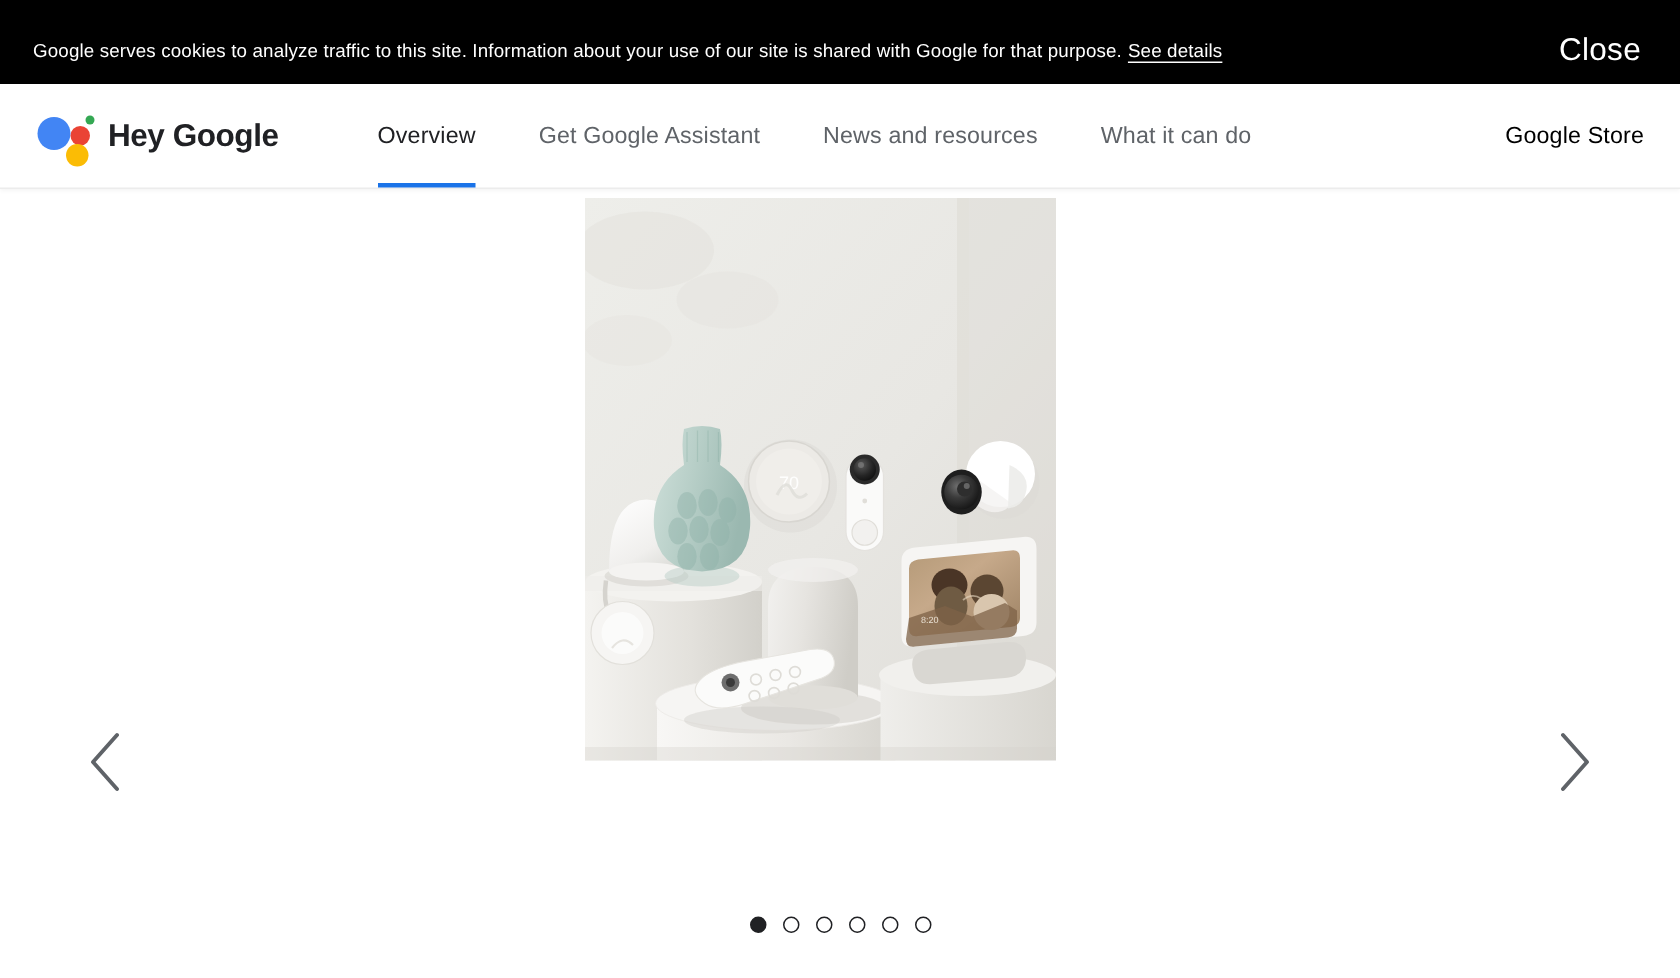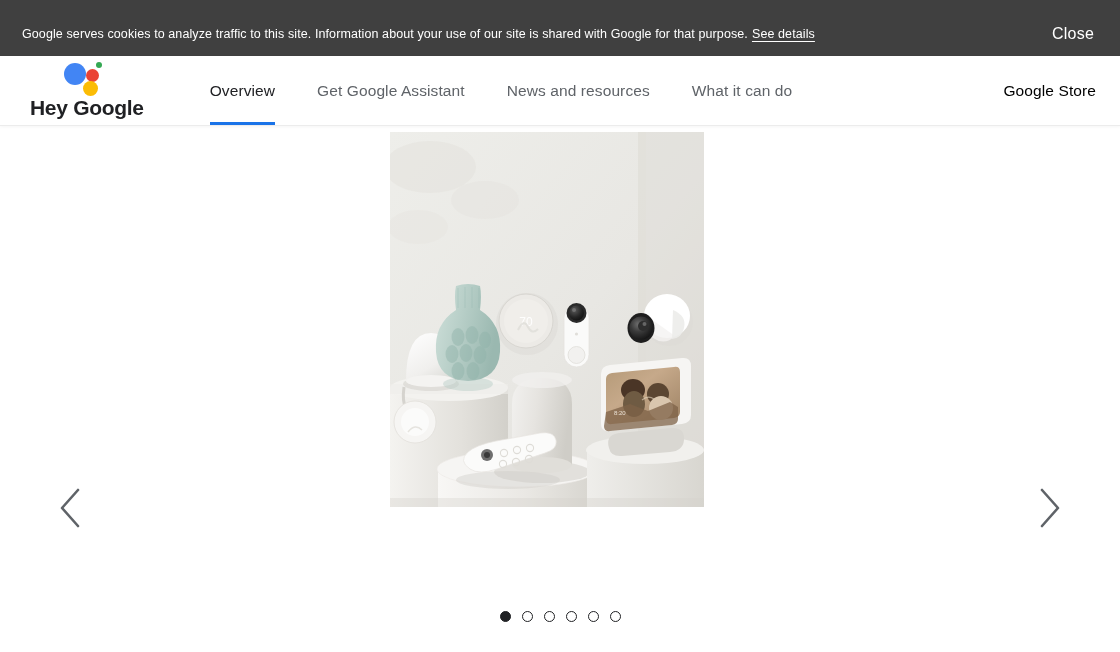--- a/index.html
+++ b/index.html
@@ -11,21 +11,21 @@
     background: #ffffff;
     font-family: "Liberation Sans", sans-serif;
     -webkit-font-smoothing: antialiased;
   }
 
   
   .cookie-banner {
     position: absolute;
     top: 0; left: 0;
     width: 1120px; height: 56px;
-    background: #404040;
+    background: #000000;
     display: flex;
     align-items: center;
     justify-content: space-between;
     padding: 12px 22px 0 22px;
   }
   .cookie-text {
     color: #ffffff;
     font-size: 12.5px;
     line-height: 16px;
     letter-spacing: 0.1px;
@@ -34,21 +34,21 @@
   .cookie-link {
     color: #ffffff;
     font-size: 12.5px;
     text-decoration: underline;
     text-underline-offset: 2.5px;
     margin-left: 4px;
     cursor: pointer;
   }
   .cookie-close {
     color: #ffffff;
-    font-size: 16px;
+    font-size: 21px;
     letter-spacing: 0.2px;
     cursor: pointer;
     white-space: nowrap;
     padding-right: 4px;
   }
 
   
   .site-header {
     position: absolute;
     top: 56px; left: 0;
@@ -60,21 +60,20 @@
     box-shadow: 0 1px 3px rgba(0,0,0,0.045);
     z-index: 5;
   }
 
   .brand {
     display: flex;
     align-items: center;
     margin-left: 24px;
     cursor: pointer;
     height: 100%;
-    flex-direction: column;
   }
   .assistant-logo {
     position: relative;
     width: 42px; height: 40px;
     flex: 0 0 auto;
   }
   .dot { position: absolute; border-radius: 50%; }
   .dot-blue   { width: 22px; height: 22px; background: #4285f4; left: 1px;  top: 7px; }
   .dot-red    { width: 13px; height: 13px; background: #ea4335; left: 23px; top: 13px; }
   .dot-yellow { width: 15px; height: 15px; background: #fbbc05; left: 20px; top: 25px; }

